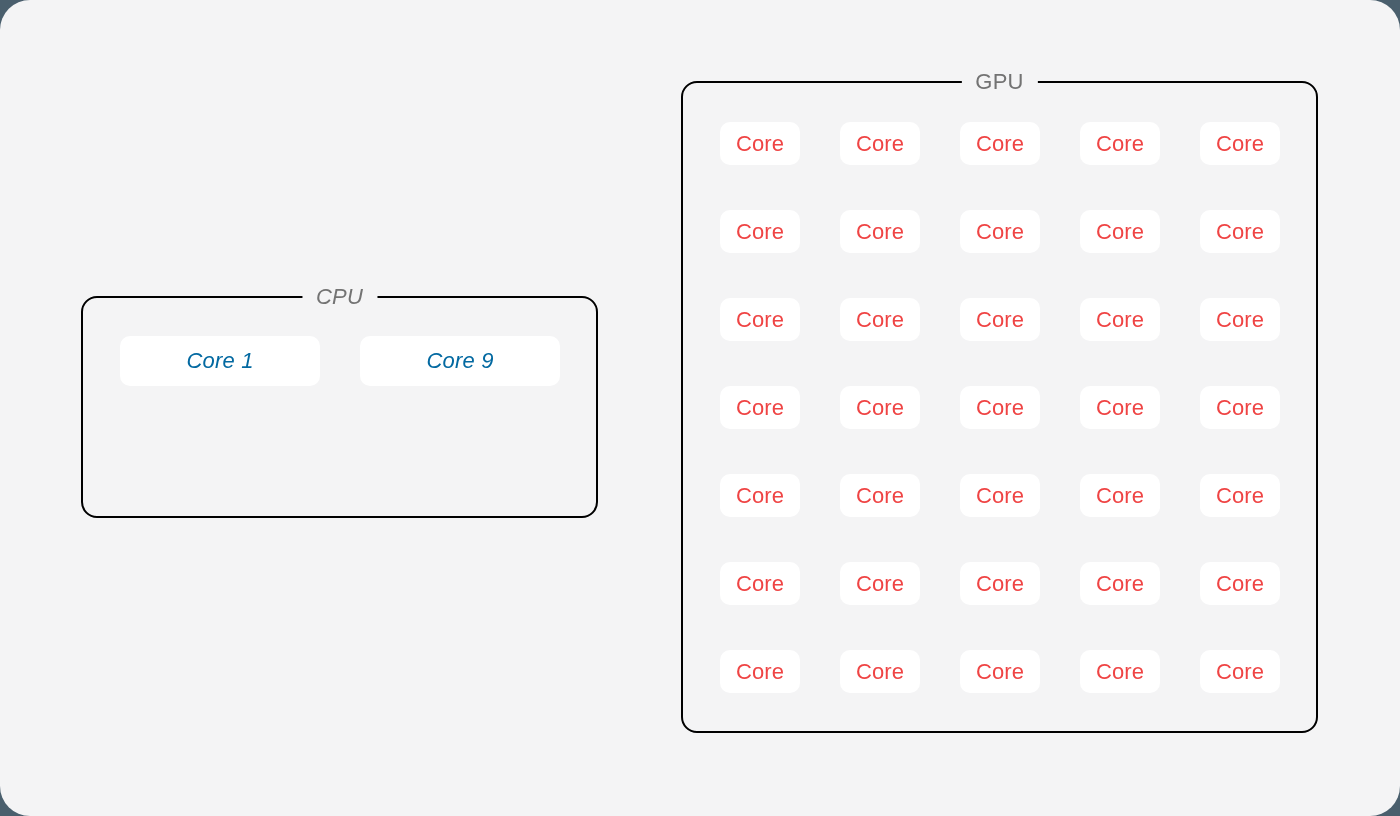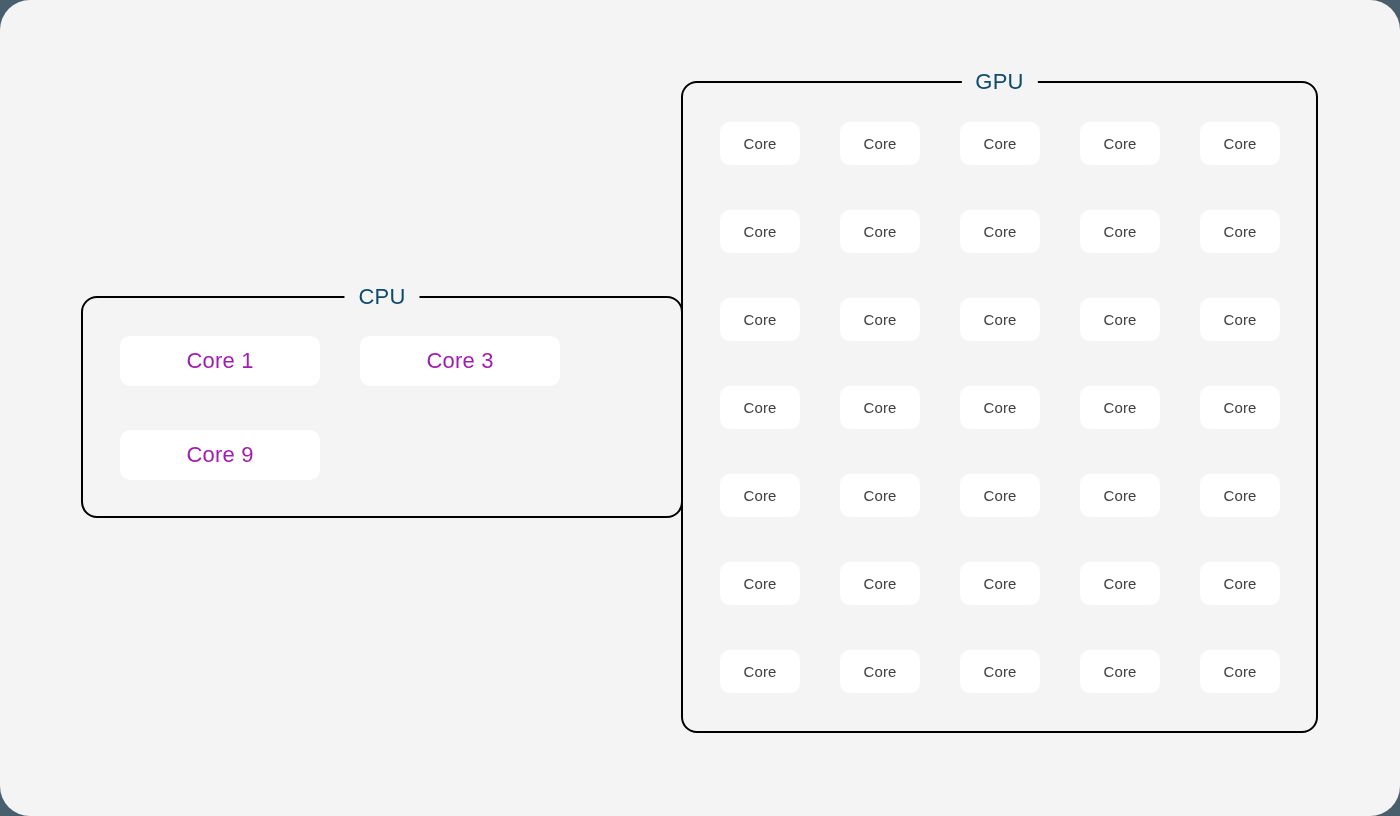--- a/index.html
+++ b/index.html
@@ -35,31 +35,32 @@
 
   .unit-label {
     position: absolute;
     top: -14px;
     left: 50%;
     transform: translateX(-50%);
     background: #f4f4f5;
     padding: 0 14px;
     font-size: 22px;
     line-height: 26px;
-    color: #0c4a6e;
+    color: #737373;
     white-space: nowrap;
     letter-spacing: 0.2px;
   }
 
   
   #cpu-unit {
     left: 81px;
     top: 296px;
-    width: 602px;
+    width: 517px;
     height: 222px;
+    font-style: italic;
   }
 
   #cpu-grid {
     position: absolute;
     left: 37px;
     top: 38px;
     width: 440px;
     display: grid;
     grid-template-columns: 200px 200px;
     grid-auto-rows: 50px;
@@ -67,21 +68,21 @@
     row-gap: 44px;
   }
 
   .cpu-core {
     background: #ffffff;
     border-radius: 10px;
     display: flex;
     align-items: center;
     justify-content: center;
     font-size: 22px;
-    color: #a21caf;
+    color: #0369a1;
     letter-spacing: 0.2px;
   }
 
   
   #gpu-unit {
     left: 681px;
     top: 81px;
     width: 637px;
     height: 652px;
   }
@@ -97,35 +98,34 @@
     column-gap: 40px;
     row-gap: 45px;
   }
 
   .gpu-core {
     background: #ffffff;
     border-radius: 10px;
     display: flex;
     align-items: center;
     justify-content: center;
-    font-size: 15px;
-    color: #404040;
+    font-size: 22px;
+    color: #ef4444;
     letter-spacing: 0.1px;
   }
 </style>
 </head>
 <body>
 
 <div id="page">
 
   <div class="unit" id="cpu-unit">
     <div class="unit-label">CPU</div>
     <div id="cpu-grid">
         <div class="cpu-core">Core 1</div>
-        <div class="cpu-core">Core 3</div>
         <div class="cpu-core">Core 9</div>
       </div>
   </div>
 
   <div class="unit" id="gpu-unit">
     <div class="unit-label">GPU</div>
     <div id="gpu-grid">
         <div class="gpu-core">Core</div>
         <div class="gpu-core">Core</div>
         <div class="gpu-core">Core</div>

